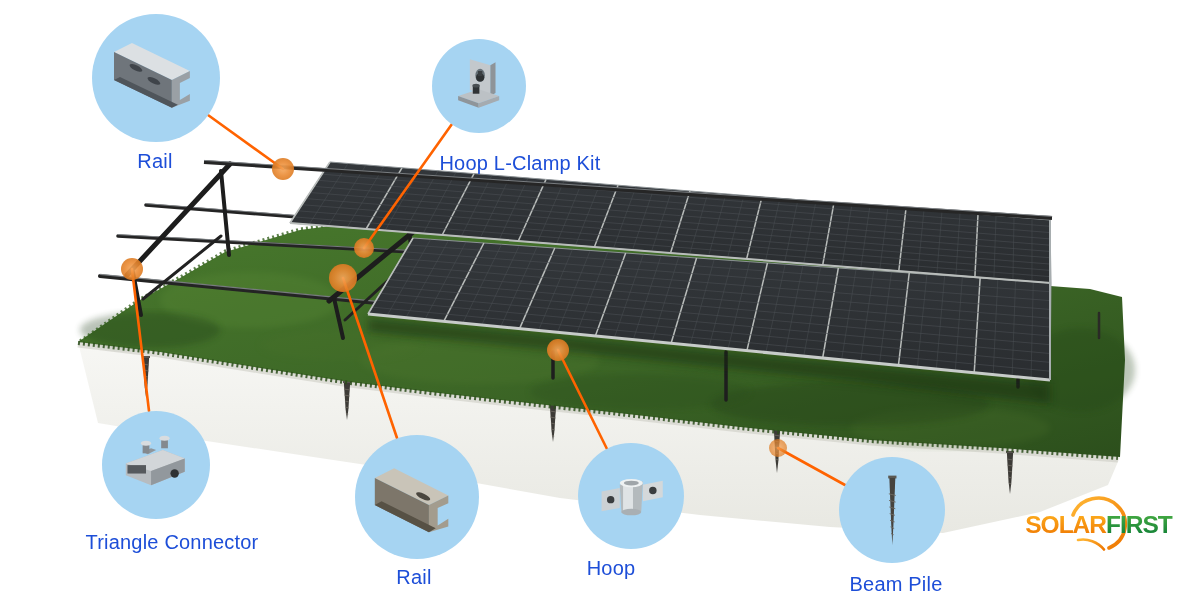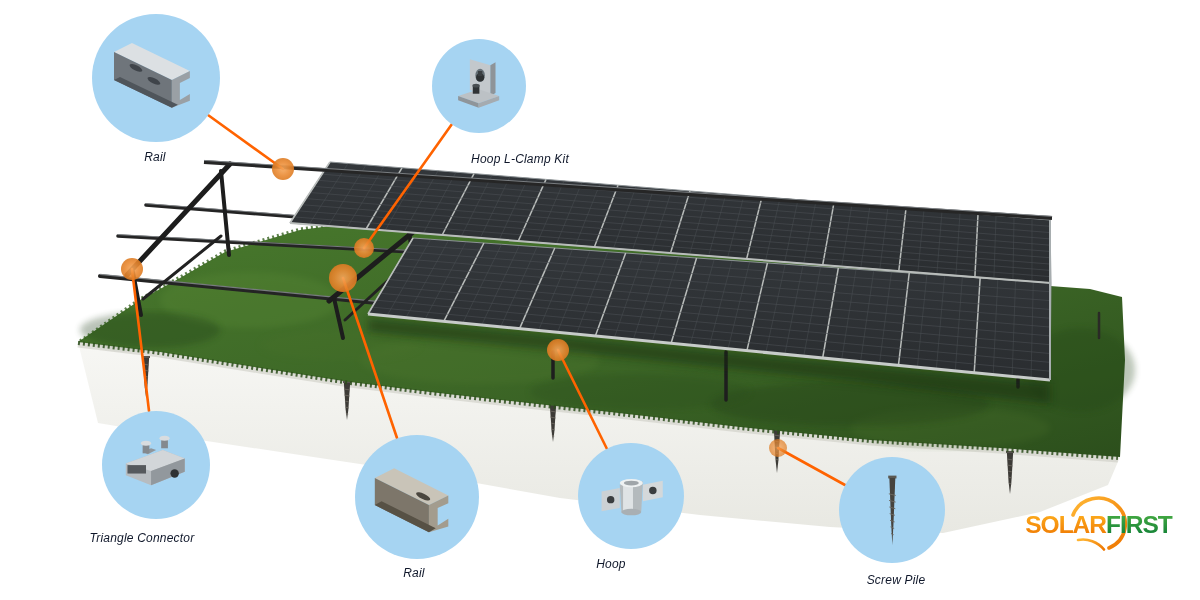--- a/index.html
+++ b/index.html
@@ -2,22 +2,22 @@
 <html><head>
 <meta charset="utf-8">
 <style>
   html,body{margin:0;padding:0;background:#ffffff;}
   .stage{position:relative;width:1200px;height:600px;background:#ffffff;overflow:hidden;
          font-family:"Liberation Sans", sans-serif;}
   #scene{position:absolute;left:0;top:0;}
   .bubble{position:absolute;border-radius:50%;background:#a6d4f2;display:flex;
           align-items:center;justify-content:center;}
   .bubble svg{width:78%;height:78%;}
-  .callout-label{position:absolute;transform:translateX(-50%);color:#0f172a;
-                 font-size:12px;letter-spacing:.2px;white-space:nowrap;font-style:italic;}
+  .callout-label{position:absolute;transform:translateX(-50%);color:#1d4ed8;
+                 font-size:20px;letter-spacing:.2px;white-space:nowrap;}
 </style>
 </head>
 <body>
 
 <div class="stage">
 
 <svg id="scene" width="1200" height="600" viewBox="0 0 1200 600">
   <defs>
     <linearGradient id="slabG" x1="0" y1="0" x2="0" y2="1">
       <stop offset="0" stop-color="#f7f7f4"></stop>
@@ -345,18 +345,18 @@
           <line x1="46.8" y1="54" x2="53.2" y2="56"></line>
       <line x1="47.2" y1="62" x2="52.8" y2="64"></line>
           <line x1="47.8" y1="70" x2="52.2" y2="72"></line>
       <line x1="48.4" y1="78" x2="51.6" y2="79.5"></line>
     </g>
   </svg>
 </div>
 
 <div class="callout-label" style="left:155px;top:150px">Rail</div>
 <div class="callout-label" style="left:520px;top:152px">Hoop L-Clamp Kit</div>
-<div class="callout-label" style="left:142px;top:531px">Triangle Connector</div>
+<div class="callout-label" style="left:172px;top:531px">Triangle Connector</div>
 <div class="callout-label" style="left:414px;top:566px">Rail</div>
 <div class="callout-label" style="left:611px;top:557px">Hoop</div>
-<div class="callout-label" style="left:896px;top:573px">Screw Pile</div>
+<div class="callout-label" style="left:896px;top:573px">Beam Pile</div>
 
 </div>
 
 </body></html>

